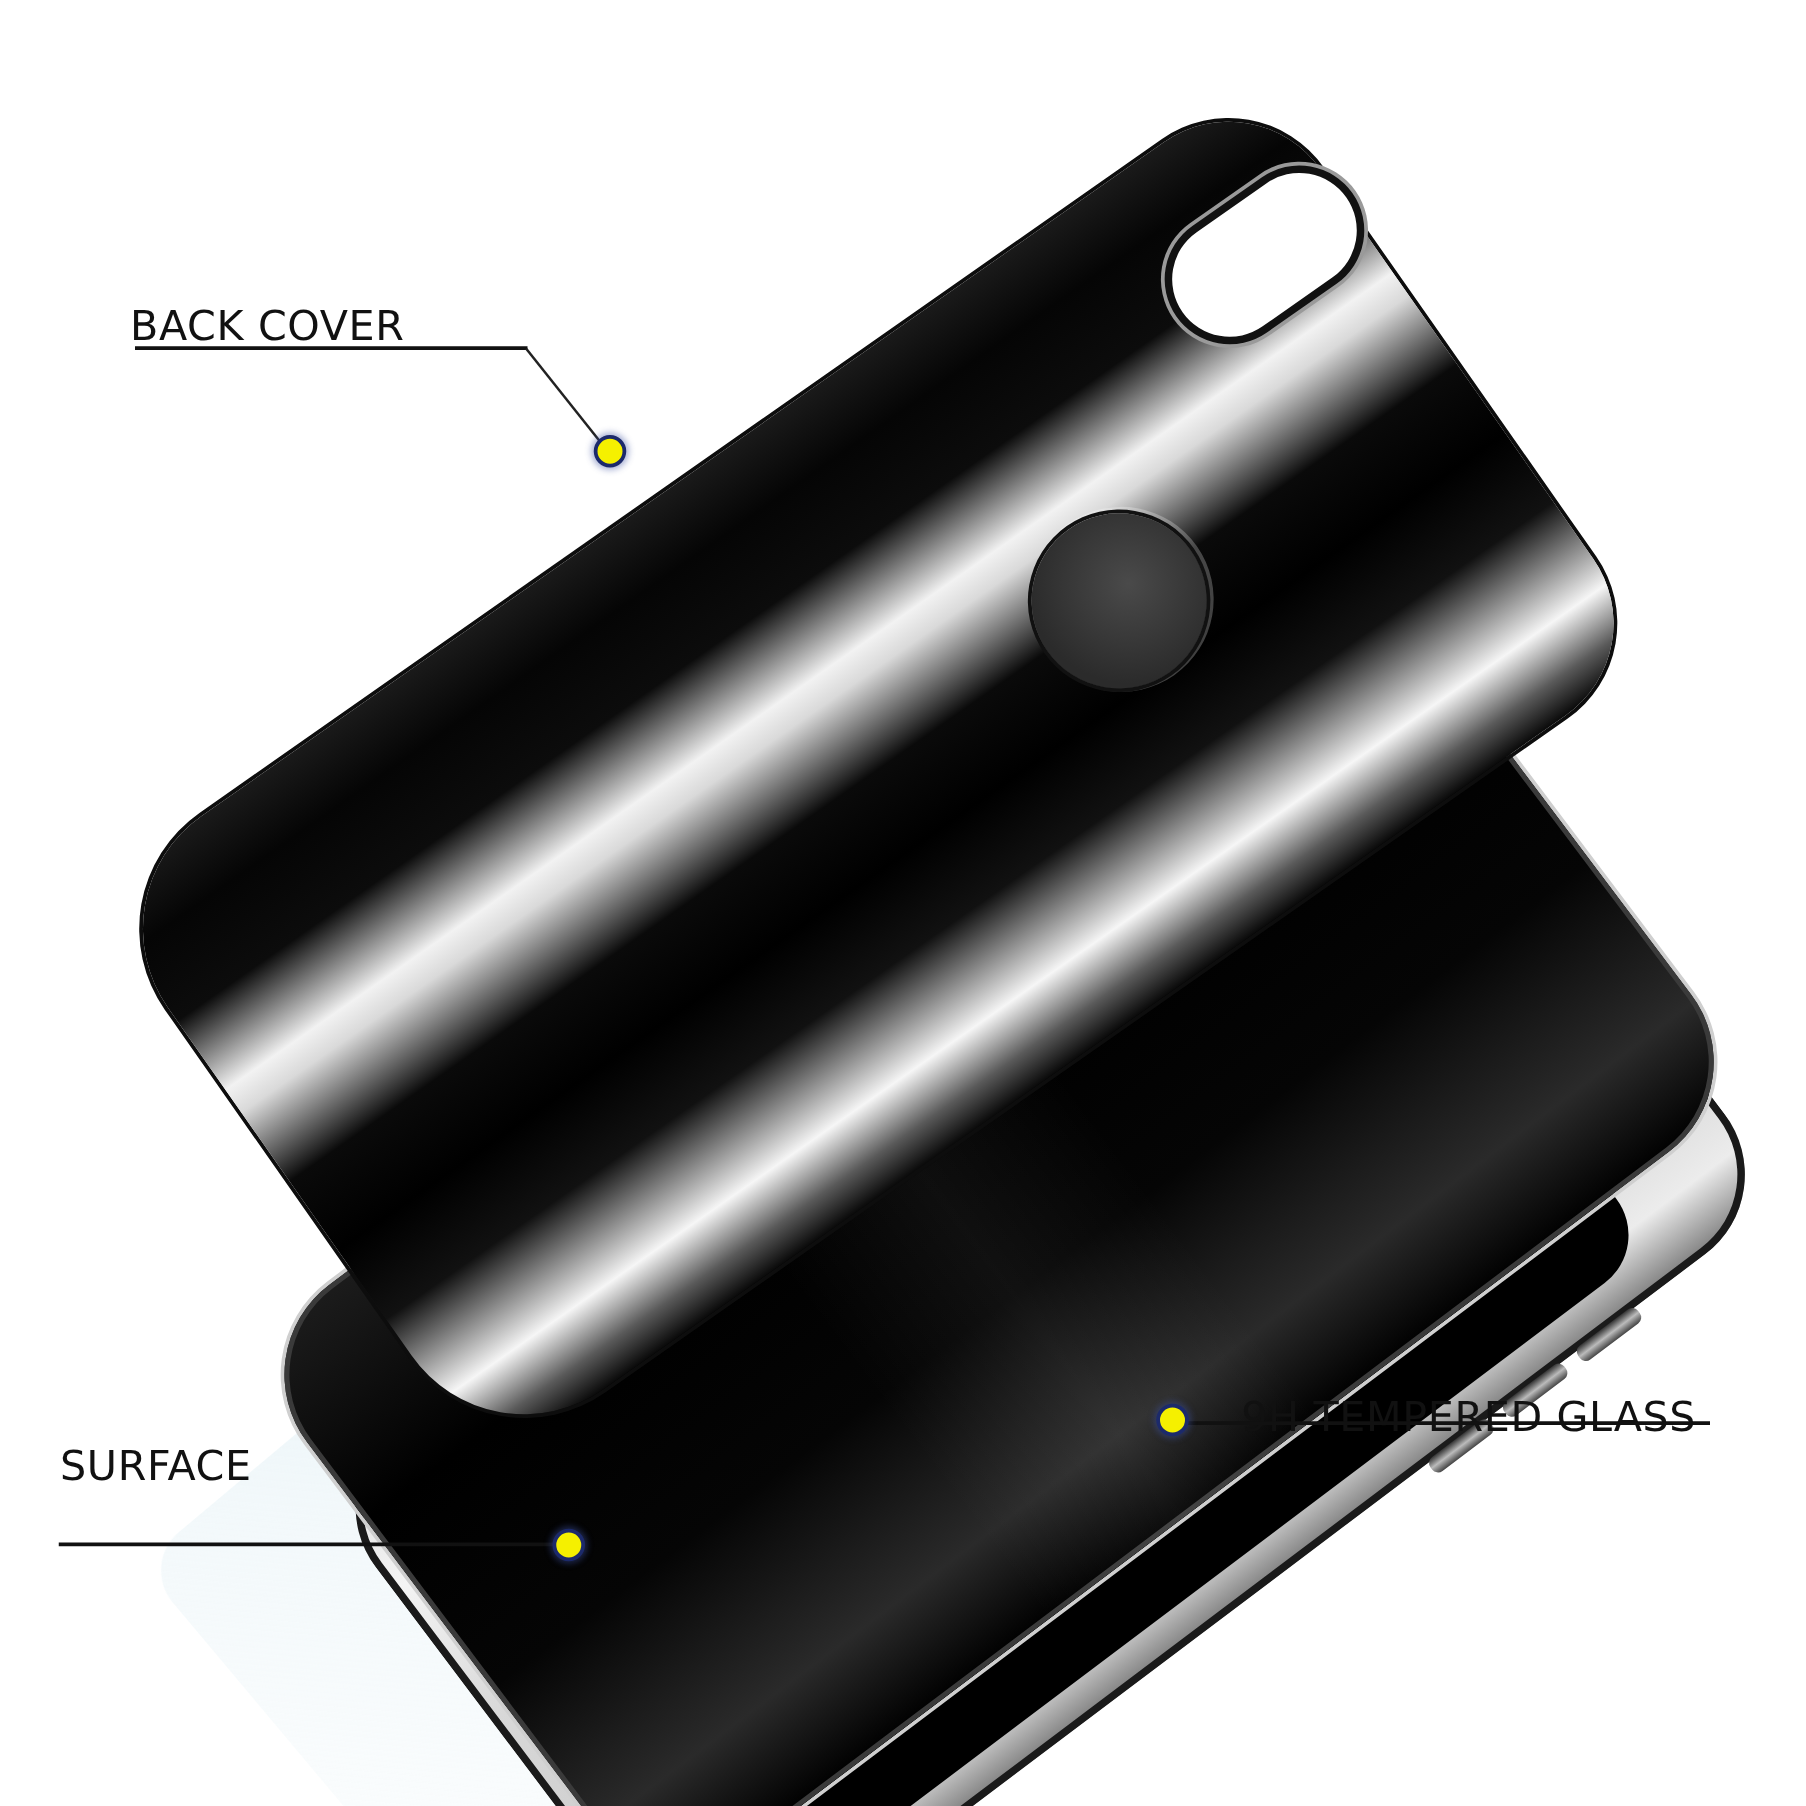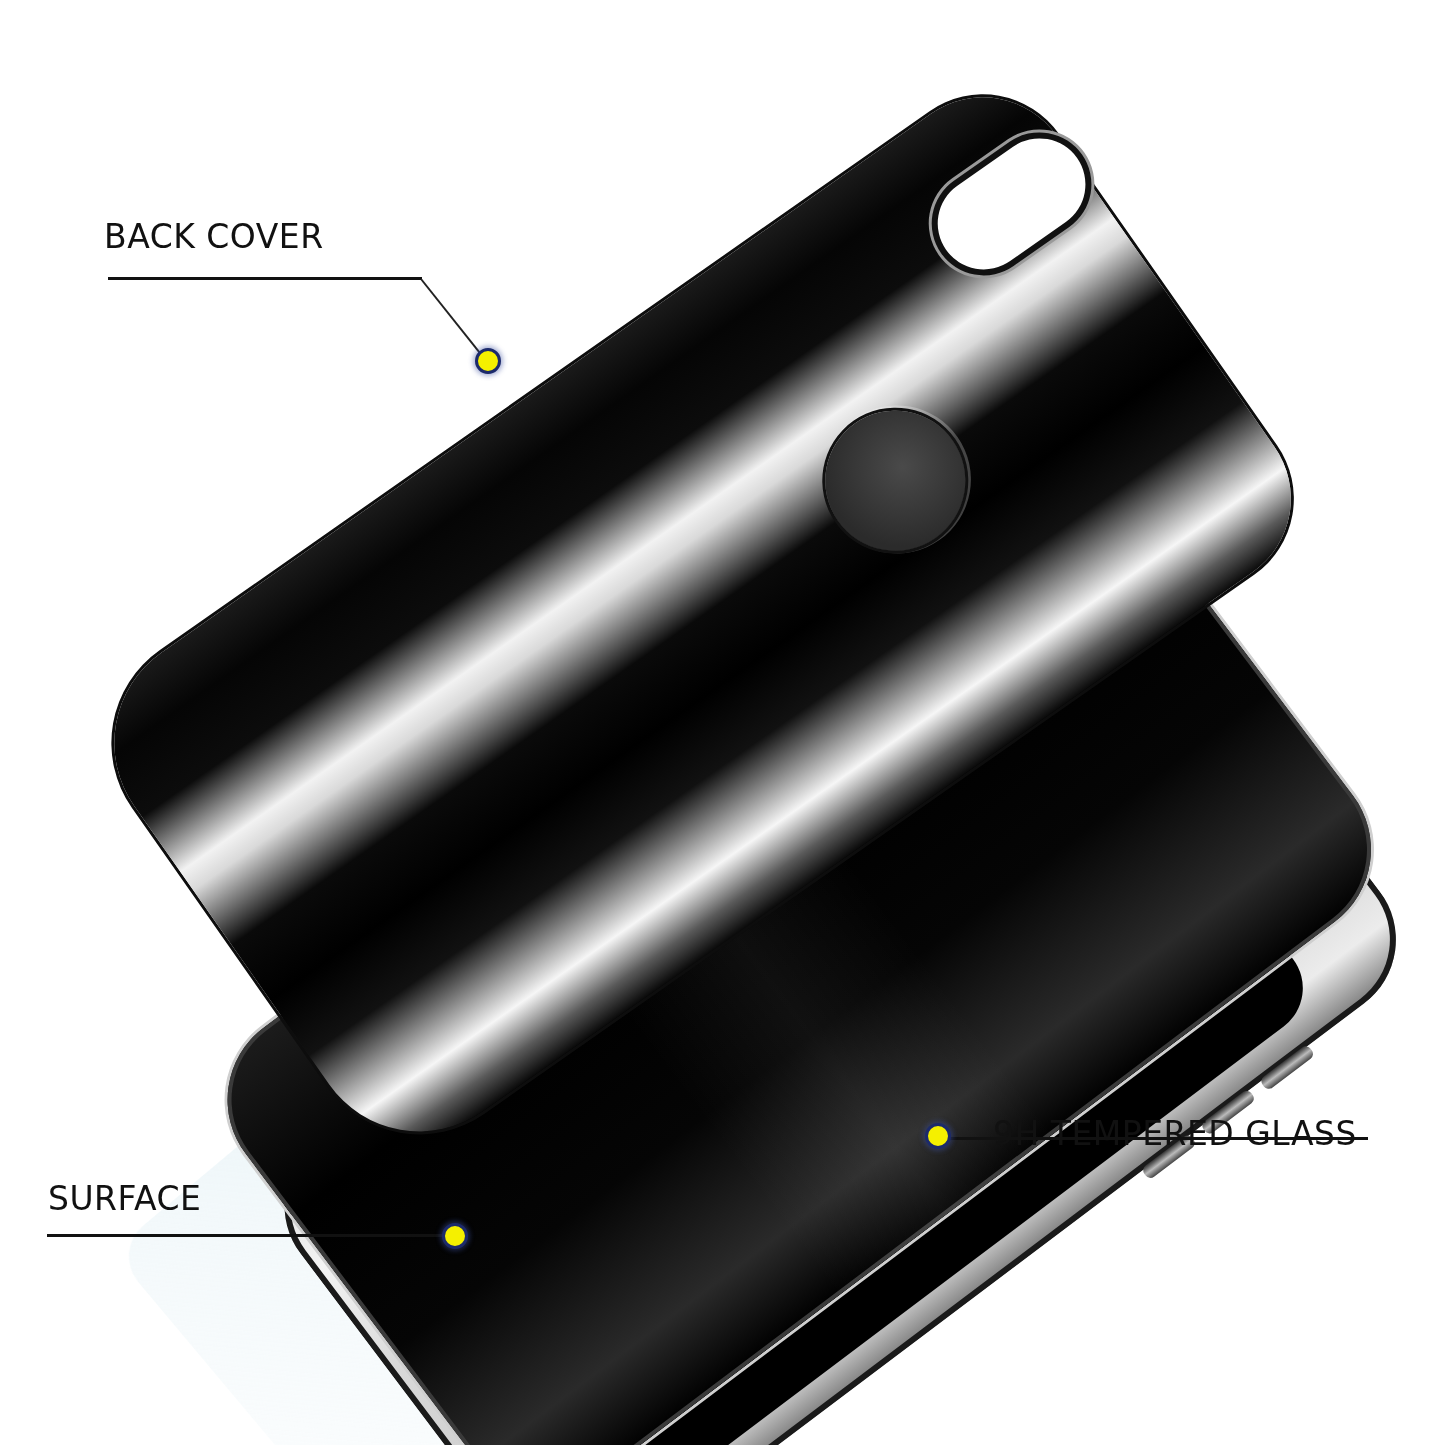--- a/index.html
+++ b/index.html
@@ -126,24 +126,24 @@
   <div class="phone">
     <div class="sheen"></div>
   </div>
 
   <div class="cover">
     <div class="camera"></div>
     <div class="logo"></div>
   </div>
 </div>
 
-<div class="label" style="left:104px; top:220px;">BACK COVER</div>
+<div class="label" style="left:104px; top:244px;">BACK COVER</div>
 <div class="hline" style="left:108px; top:277px; width:314px;"></div>
 <div class="dline" style="left:421px; top:278px; width:106px; transform:rotate(51.5deg);"></div>
 <div class="dot" style="left:488px; top:361px;"></div>
 
 <div class="label" style="left:993px; top:1093px;margin-top:24px;">9H TEMPERED GLASS</div>
 <div class="hline" style="left:947px; top:1137px; width:421px;"></div>
 <div class="dot" style="left:938px; top:1136px;"></div>
 
-<div class="label" style="left:48px; top:1182px;">SURFACE</div>
+<div class="label" style="left:48px; top:1156px;">SURFACE</div>
 <div class="hline" style="left:47px; top:1234px; width:398px;"></div>
 <div class="dot" style="left:455px; top:1236px;"></div>
 
 </body></html>

